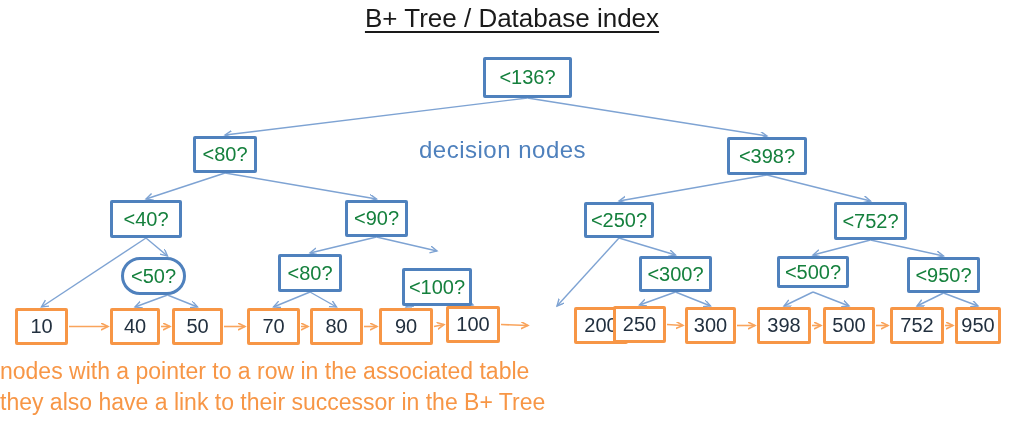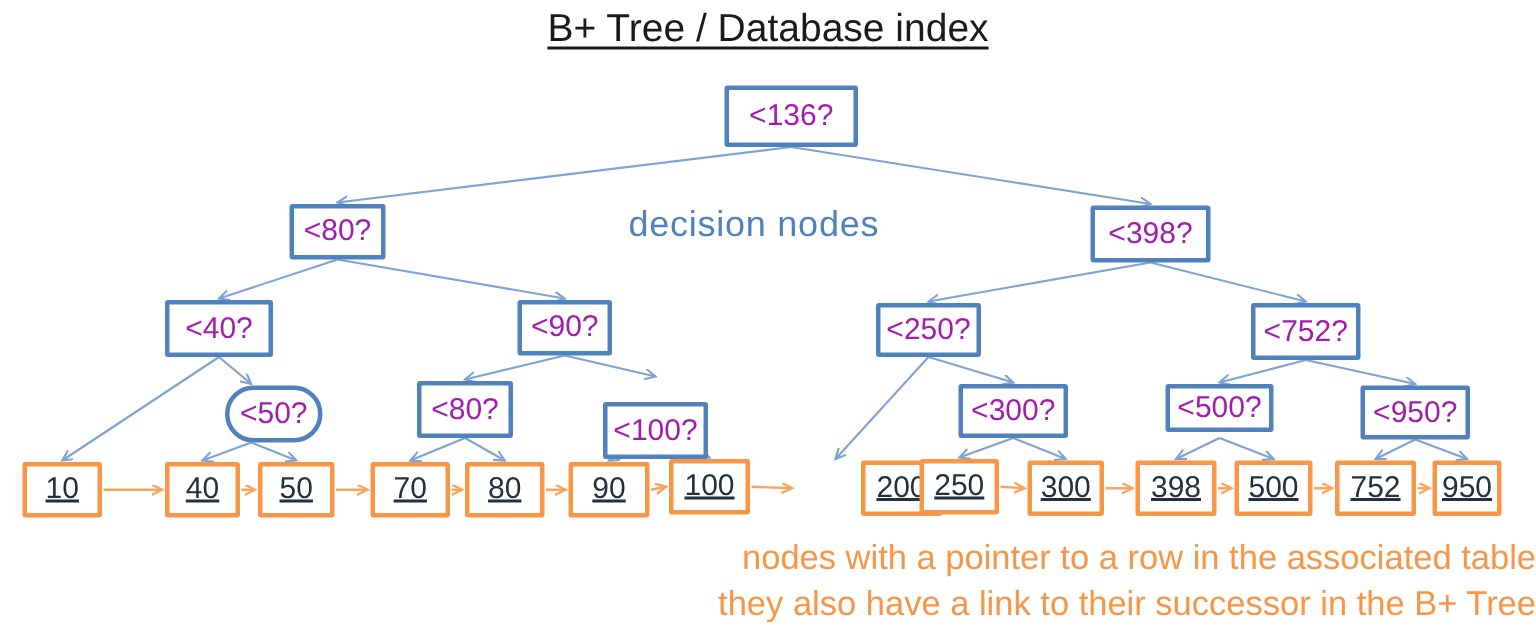--- a/index.html
+++ b/index.html
@@ -29,46 +29,45 @@
     text-underline-offset:4px;
   }
   .decision-label{
     position:absolute;left:419px;top:136px;
     font-size:24px;
     color:var(--decision-label);
     letter-spacing:0.5px;
   }
   .captions{
     position:absolute;left:0;top:356px;width:1024px;
-    text-align:right;
+    text-align:left;
     font-size:23px;
     line-height:31px;
     color:var(--caption);
   }
   svg.edges{position:absolute;left:0;top:0;}
   .edge-blue{stroke:var(--tree-edge);stroke-width:1.4;fill:none;}
   .edge-orange{stroke:var(--successor);stroke-width:1.6;fill:none;}
   .arrowhead-blue{stroke:var(--tree-edge);stroke-width:1.4;fill:none;}
   .arrowhead-orange{stroke:var(--successor);stroke-width:1.6;fill:none;}
   .node{
     position:absolute;
     box-sizing:border-box;
     background:#ffffff;
     display:flex;align-items:center;justify-content:center;
     font-size:20px;
     color:var(--node-text);
     border-radius:2px;
   }
   .node.decision{
     border:3px solid var(--decision-border);
-    color:#a21caf;
+    color:#15803d;
   }
   .node.leaf{
     border:3px solid var(--leaf-border);
-    text-decoration:underline;
   }
 </style>
 </head>
 <body>
 
 <div class="stage">
   <svg class="edges" width="1024" height="424" viewBox="0 0 1024 424">
     <defs>
       <marker id="arrow-blue" markerWidth="10" markerHeight="10" refX="7" refY="3.5" orient="auto" markerUnits="userSpaceOnUse">
         <path class="arrowhead-blue" d="M0,0 L7,3.5 L0,7"></path>
@@ -125,21 +124,21 @@
   <div class="decision-label">decision nodes</div>
 
   <div id="node-layer">
       <div class="node decision" style="left: 483px; top: 57px; width: 89px; height: 41px;">&lt;136?</div>
       <div class="node decision" style="left: 193px; top: 136px; width: 64px; height: 37px;">&lt;80?</div>
       <div class="node decision" style="left: 727px; top: 137px; width: 80px; height: 38px;">&lt;398?</div>
       <div class="node decision" style="left: 110px; top: 200px; width: 72px; height: 38px;">&lt;40?</div>
       <div class="node decision" style="left: 345px; top: 200px; width: 63px; height: 37px;">&lt;90?</div>
       <div class="node decision" style="left: 584px; top: 202px; width: 70px; height: 36px;">&lt;250?</div>
       <div class="node decision" style="left: 834px; top: 202px; width: 73px; height: 38px;">&lt;752?</div>
-      <div class="node decision" style="left: 150px; top: 257px; width: 65px; height: 38px; border-radius: 19px;">&lt;50?</div>
+      <div class="node decision" style="left: 121px; top: 257px; width: 65px; height: 38px; border-radius: 19px;">&lt;50?</div>
       <div class="node decision" style="left: 278px; top: 254px; width: 64px; height: 38px;">&lt;80?</div>
       <div class="node decision" style="left: 402px; top: 268px; width: 70px; height: 38px;">&lt;100?</div>
       <div class="node decision" style="left: 639px; top: 256px; width: 73px; height: 36px;">&lt;300?</div>
       <div class="node decision" style="left: 777px; top: 256px; width: 72px; height: 32px;">&lt;500?</div>
       <div class="node decision" style="left: 907px; top: 257px; width: 73px; height: 36px;">&lt;950?</div>
       <div class="node leaf" style="left: 15px; top: 308px; width: 53px; height: 37px;">10</div>
       <div class="node leaf" style="left: 110px; top: 308px; width: 50px; height: 37px;">40</div>
       <div class="node leaf" style="left: 172px; top: 308px; width: 51px; height: 37px;">50</div>
       <div class="node leaf" style="left: 247px; top: 308px; width: 53px; height: 37px;">70</div>
       <div class="node leaf" style="left: 310px; top: 308px; width: 53px; height: 37px;">80</div>

